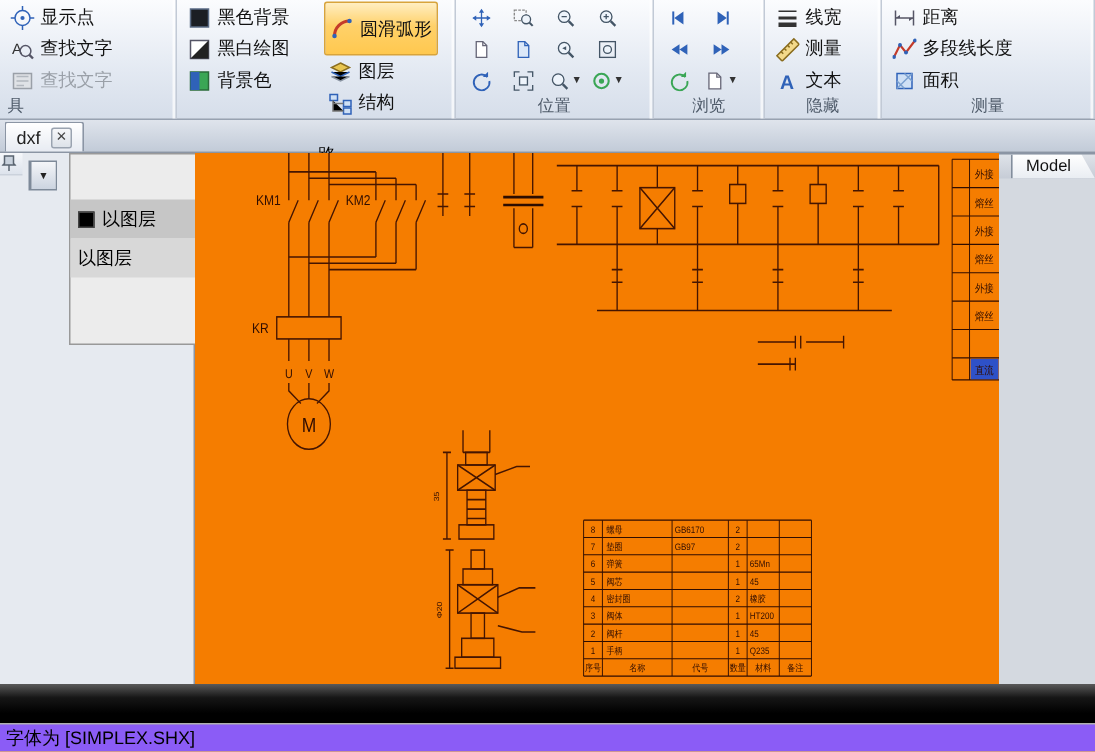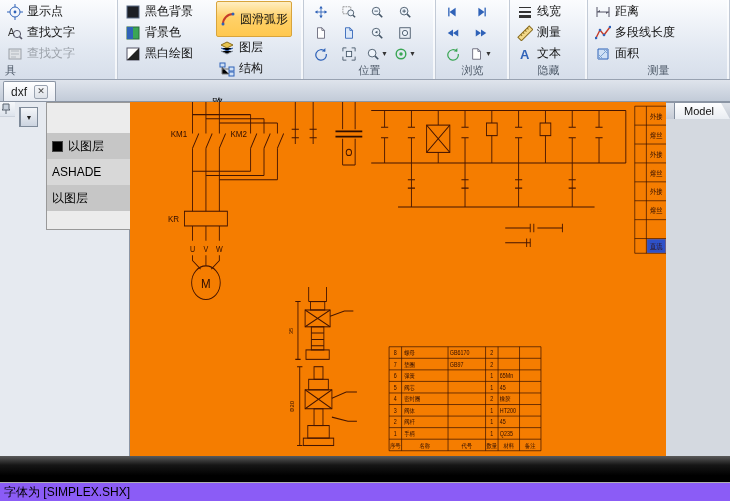--- a/index.html
+++ b/index.html
@@ -96,31 +96,31 @@
       <div class="cols2">
         <div>
           <div class="rbtn">
             <svg class="icon16" viewBox="0 0 16 16">
                 <rect x="2" y="2" width="12" height="12" fill="#1b1e24" stroke="#5a6b85"></rect>
               </svg>
             <span>黑色背景</span>
           </div>
           <div class="rbtn">
             <svg class="icon16" viewBox="0 0 16 16">
+                <rect x="2" y="2" width="12" height="12" fill="#fff" stroke="#556"></rect>
+                <path d="M2 14L14 2v12z" fill="#222"></path>
+              </svg>
+            <span>黑白绘图</span>
+          </div>
+          <div class="rbtn">
+            <svg class="icon16" viewBox="0 0 16 16">
                 <rect x="2" y="2" width="12" height="12" fill="#3aa655" stroke="#2a6b3a"></rect>
                 <rect x="2" y="2" width="6" height="12" fill="#2f62b8"></rect>
               </svg>
             <span>背景色</span>
-          </div>
-          <div class="rbtn">
-            <svg class="icon16" viewBox="0 0 16 16">
-                <rect x="2" y="2" width="12" height="12" fill="#fff" stroke="#556"></rect>
-                <path d="M2 14L14 2v12z" fill="#222"></path>
-              </svg>
-            <span>黑白绘图</span>
           </div>
         </div>
         <div>
           <div class="rbtn hl">
             <svg class="icon16" viewBox="0 0 16 16">
                 <path d="M3 13A10 10 0 0 1 13 3" stroke="#c43b2a" stroke-width="2" fill="none"></path>
                 <circle cx="3" cy="13" r="1.5" fill="#2f62b8"></circle>
                 <circle cx="13" cy="3" r="1.5" fill="#2f62b8"></circle>
               </svg>
             <span>圆滑弧形</span>
@@ -353,23 +353,20 @@
       </div>
       <div class="combo">
         <div class="combo-val"></div>
         <div class="combo-arrow">▼</div>
       </div>
       <div class="proplist">
         <div class="prows">
           <div class="prow">
             <span class="swatch"></span>
             <span>以图层</span>
-          </div>
-          <div class="prow">
-            <span>ASHADE</span>
           </div>
           <div class="prow">
             <span>以图层</span>
           </div>
         </div>
         <div class="pscroll">
           <div class="pthumb">
               <i></i>
               <i></i>
               <i></i>

